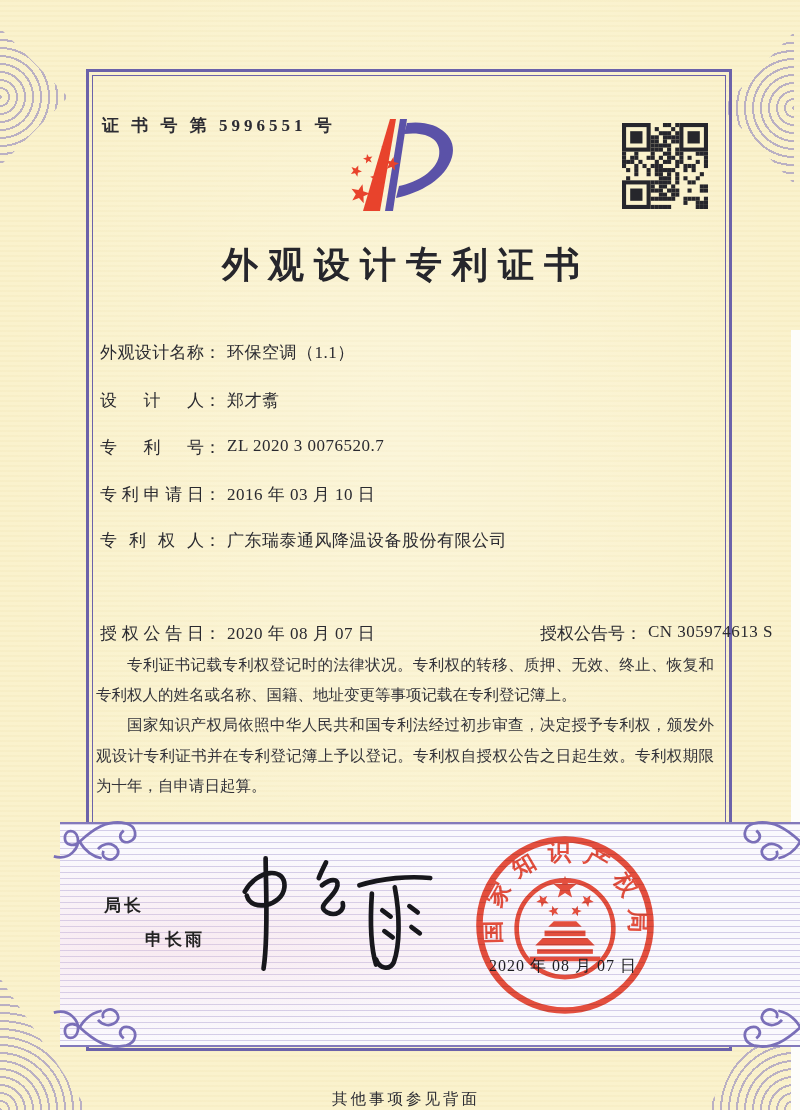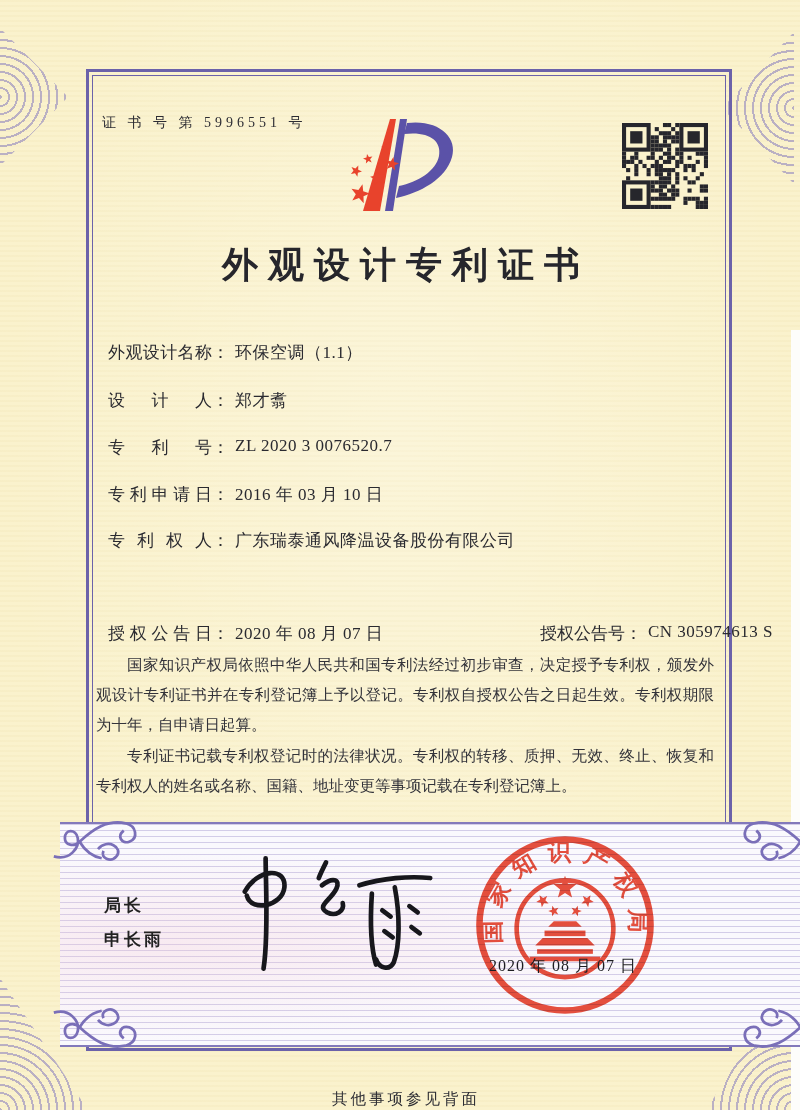--- a/index.html
+++ b/index.html
@@ -20,27 +20,27 @@
     clip-path:polygon(100% 0,0 50%,100% 100%);}
   .lace-bl{bottom:0;left:0;width:88px;height:132px;
     background:repeating-radial-gradient(circle at 0 100%, #867bbd 0 2px, rgba(0,0,0,0) 2px 8px);
     clip-path:polygon(0 0,100% 100%,0 100%);}
   .lace-br{bottom:0;right:6px;width:88px;height:138px;
     background:repeating-radial-gradient(circle at 100% 100%, #867bbd 0 2px, rgba(0,0,0,0) 2px 8px);
     clip-path:polygon(100% 0,100% 100%,0 100%);}
   
   .frame{position:absolute;left:86px;top:69px;width:640px;height:976px;border:3px solid #6b62aa;}
   .frame::before{content:"";position:absolute;inset:3px;border:1px solid #6b62aa;}
-  .cert-no{position:absolute;left:102px;top:114px;font-size:14px;letter-spacing:4px;color:#2c2c33;}
+  .cert-no{position:absolute;left:102px;top:114px;font-size:17px;letter-spacing:4px;color:#2c2c33;font-weight:bold;}
   .logo{position:absolute;left:330px;top:106px;width:130px;height:112px;}
   .qr{position:absolute;left:622px;top:123px;width:86px;height:86px;}
   .title{position:absolute;left:86px;top:241px;width:640px;text-align:center;
     font-size:36px;font-weight:bold;letter-spacing:10px;color:#26262c;}
   .row{position:absolute;left:100px;font-size:17px;color:#2a2a30;white-space:nowrap;}
-  .lbl{display:inline-block;width:104px;text-align:justify;text-align-last:justify;vertical-align:top;margin-left:8px;}
+  .lbl{display:inline-block;width:104px;text-align:justify;text-align-last:justify;vertical-align:top;}
   .colon{display:inline-block;vertical-align:top;margin-right:6px;}
   .val{display:inline-block;vertical-align:top;letter-spacing:.5px;}
   .val-wrap{white-space:normal;width:502px;line-height:1.75;}
   .row-b{position:absolute;left:400px;top:0;margin-left:40px;}
   .body-text{position:absolute;left:96px;top:650px;width:618px;font-size:15.5px;line-height:1.95;
     color:#33333a;text-align:justify;}
   .body-text p{margin:0;text-indent:2em;}
   
   .panel{position:absolute;left:60px;top:822px;width:760px;height:221px;
     background:
@@ -48,21 +48,21 @@
       repeating-linear-gradient(180deg,#d3cde8 0 1px, rgba(0,0,0,0) 1px 6px),
       #faf9fd;
     border-top:2px solid #8379bb;border-bottom:2px solid #8379bb;}
   .panel .fl{position:absolute;width:92px;height:56px;stroke:#7a6fb8;fill:none;stroke-width:3;}
   .fl-tl{left:-8px;top:-14px;}
   .fl-tr{right:-8px;top:-14px;transform:scaleX(-1);}
   .fl-bl{left:-8px;bottom:-14px;transform:scaleY(-1);}
   .fl-br{right:-8px;bottom:-14px;transform:scale(-1,-1);}
   .officer{position:absolute;left:44px;top:70px;font-family:"Liberation Sans","DejaVu Sans",sans-serif;
     font-size:17px;font-weight:700;letter-spacing:3px;color:#222;}
-  .officer .name{margin-top:11px;}
+  .officer .name{margin-top:11px;margin-left:41px;}
   .signature{position:absolute;left:145px;top:28px;width:240px;height:125px;}
   .seal{position:absolute;left:412px;top:8px;width:186px;height:186px;mix-blend-mode:multiply;opacity:.92;}
   .seal-date{position:absolute;left:398px;top:132px;width:210px;text-align:center;font-size:16px;
     letter-spacing:1px;color:#1d1d22;z-index:5;}
   .page-info{position:absolute;left:86px;top:1011px;width:640px;text-align:center;font-size:15px;
     letter-spacing:2px;color:#2c2c33;z-index:4;}
   .back-note{position:absolute;left:86px;top:1089px;width:640px;text-align:center;font-size:15.5px;
     letter-spacing:3px;color:#2e2e34;}
 </style>
 </head>
@@ -272,22 +272,22 @@
     <span class="lbl">专利权人</span><span class="colon">：</span><span class="val">广东瑞泰通风降温设备股份有限公司</span>
   </div>
   <div class="row" style="top:622px">
     <span class="lbl">授权公告日</span><span class="colon">：</span><span class="val">2020 年 08 月 07 日</span>
     <span class="row-b">
       <span>授权公告号</span><span class="colon">：</span><span class="val">CN 305974613 S</span>
     </span>
   </div>
 
   <div class="body-text">
+    <p>专利证书记载专利权登记时的法律状况。专利权的转移、质押、无效、终止、恢复和专利权人的姓名或名称、国籍、地址变更等事项记载在专利登记簿上。</p>
     <p>国家知识产权局依照中华人民共和国专利法经过初步审查，决定授予专利权，颁发外观设计专利证书并在专利登记簿上予以登记。专利权自授权公告之日起生效。专利权期限为十年，自申请日起算。</p>
-    <p>专利证书记载专利权登记时的法律状况。专利权的转移、质押、无效、终止、恢复和专利权人的姓名或名称、国籍、地址变更等事项记载在专利登记簿上。</p>
   </div>
 
   <div class="panel">
     <svg class="fl fl-tl" viewBox="0 0 100 60">
         <use href="#flour"></use>
       </svg>
     <svg class="fl fl-tr" viewBox="0 0 100 60">
         <use href="#flour"></use>
       </svg>
     <svg class="fl fl-bl" viewBox="0 0 100 60">

